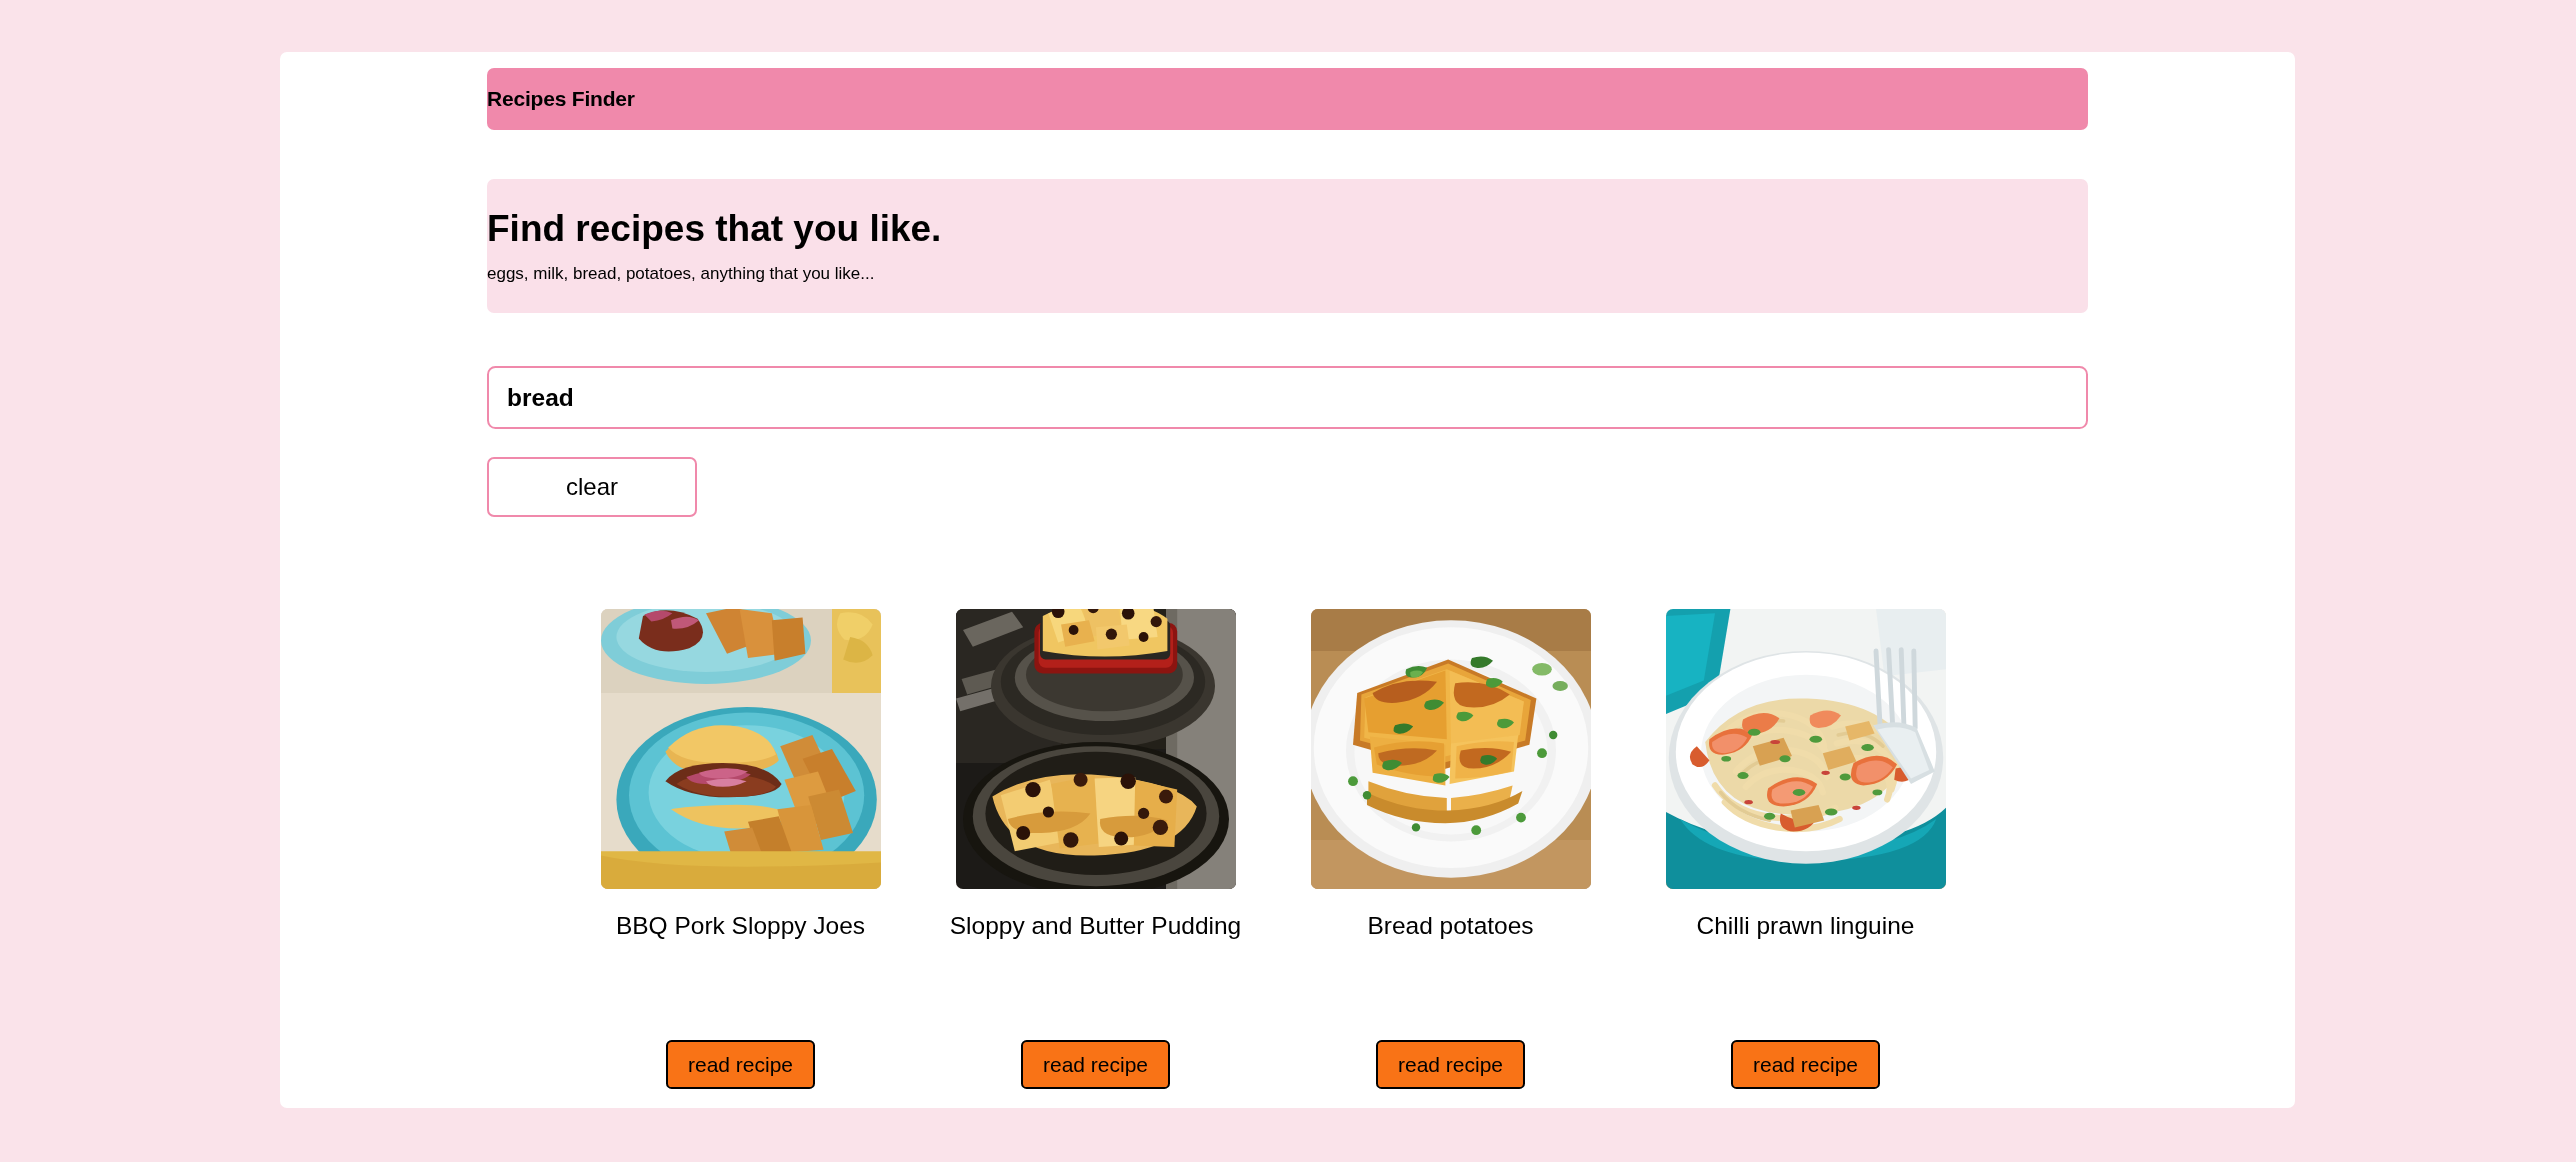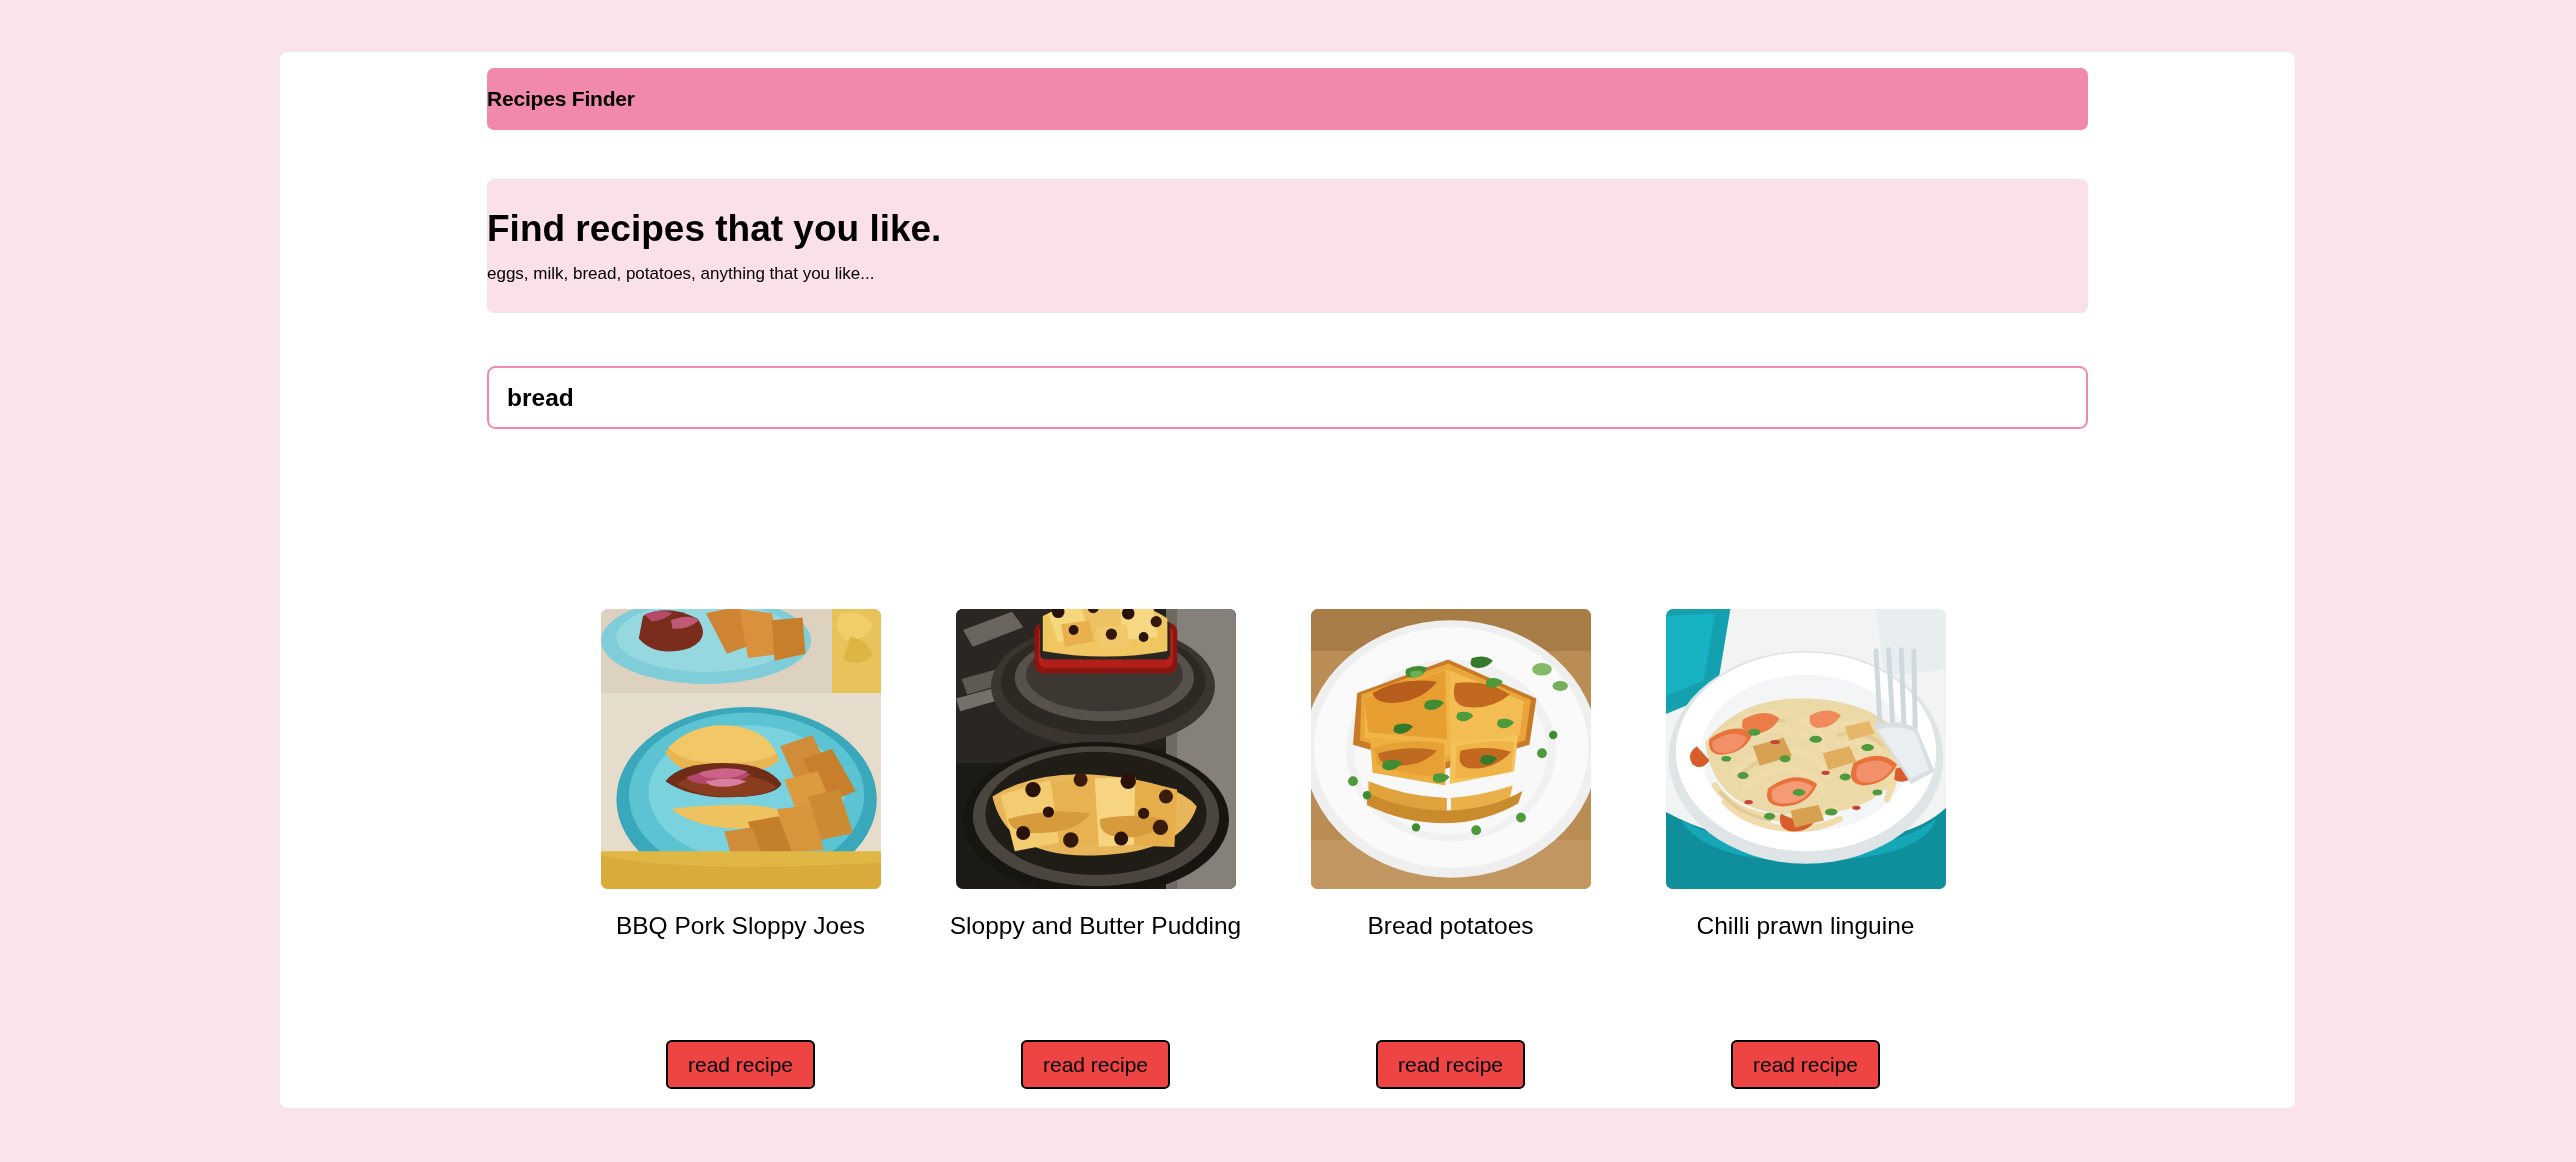--- a/index.html
+++ b/index.html
@@ -152,21 +152,21 @@
     text-align: center;
     font-size: 24.5px;
     font-weight: normal;
     color: #000000;
     line-height: 1.23;
   }
   .read-recipe-button {
     height: 49px;
     min-width: 138px;
     box-sizing: border-box;
-    background: #ef4444;
+    background: #f97316;
     border: 2.8px solid #000000;
     border-radius: 5.6px;
     font-family: "Liberation Sans", sans-serif;
     font-size: 21px;
     color: #000000;
     cursor: pointer;
     padding: 0 20px;
   }
   .footer-row {
     position: absolute;
@@ -192,20 +192,21 @@
     <div class="header-title">Recipes Finder</div>
   </div>
 
   <div class="hero-panel">
     <div class="hero-heading">Find recipes that you like.</div>
     <div class="hero-sub">eggs, milk, bread, potatoes, anything that you like...</div>
   </div>
 
   <input class="search-input" type="text" value="bread" style="">
 
+  <button class="clear-button">clear</button>
 
   <div class="results-grid">
 
     <div class="recipe-card">
       <div class="card-photo">
         <svg viewBox="0 0 400 400" preserveAspectRatio="none" aria-hidden="true">
           <rect x="0" y="0" width="400" height="400" fill="#e6dccb"></rect>
           <rect x="0" y="0" width="400" height="120" fill="#dcd2bf"></rect>
           <ellipse cx="150" cy="45" rx="150" ry="62" fill="#7fcdd8"></ellipse>
           <ellipse cx="150" cy="40" rx="128" ry="50" fill="#96d8e0"></ellipse>

